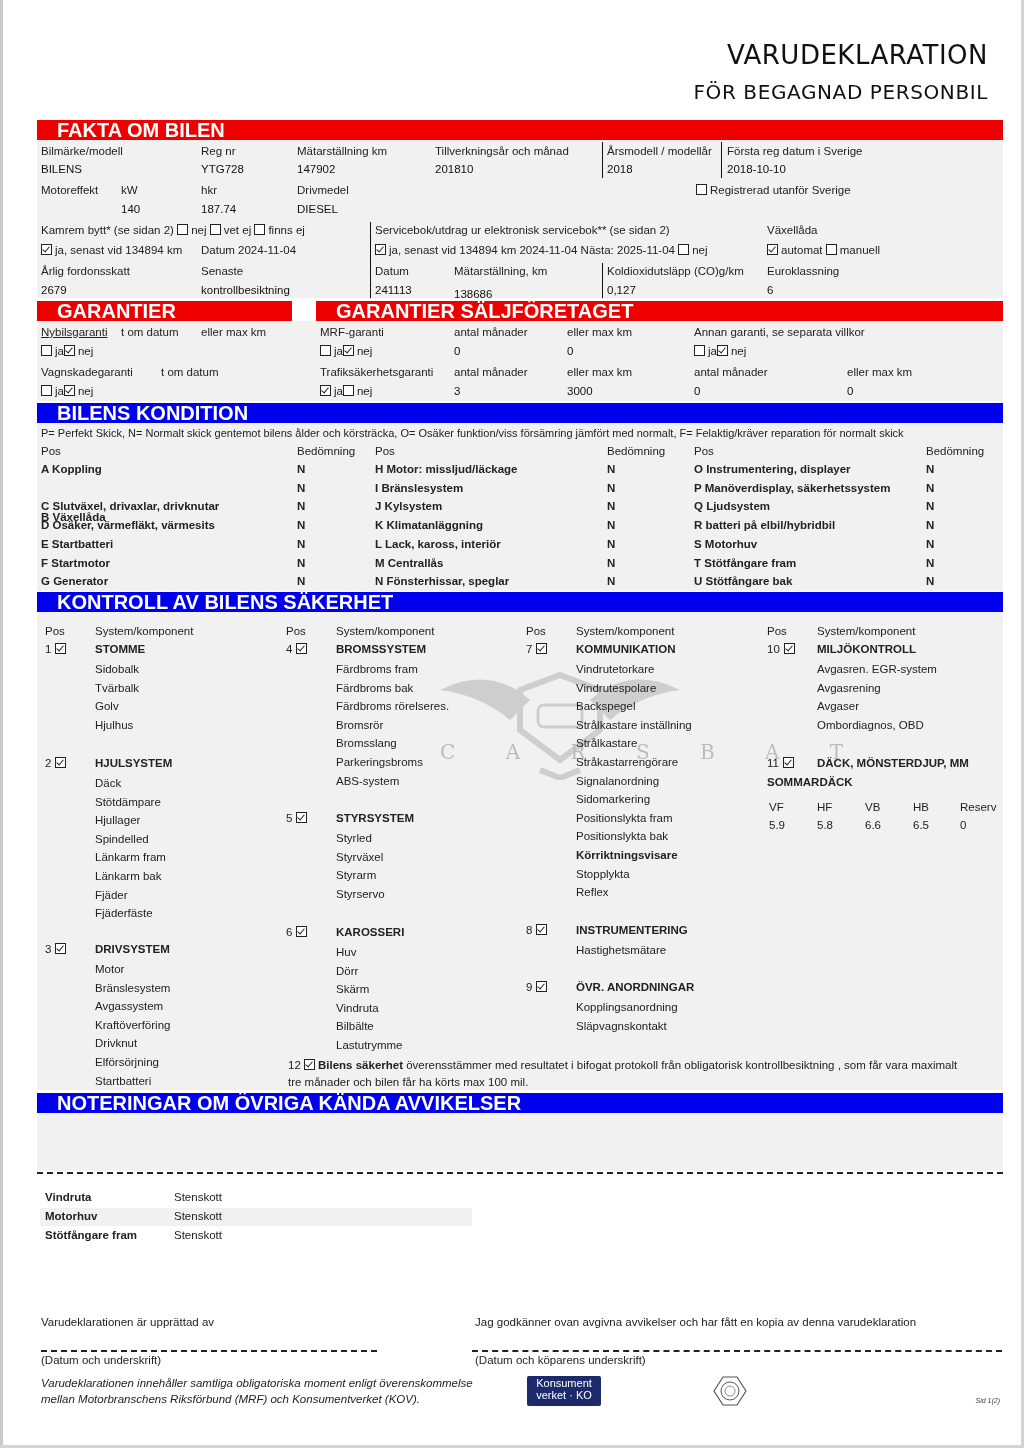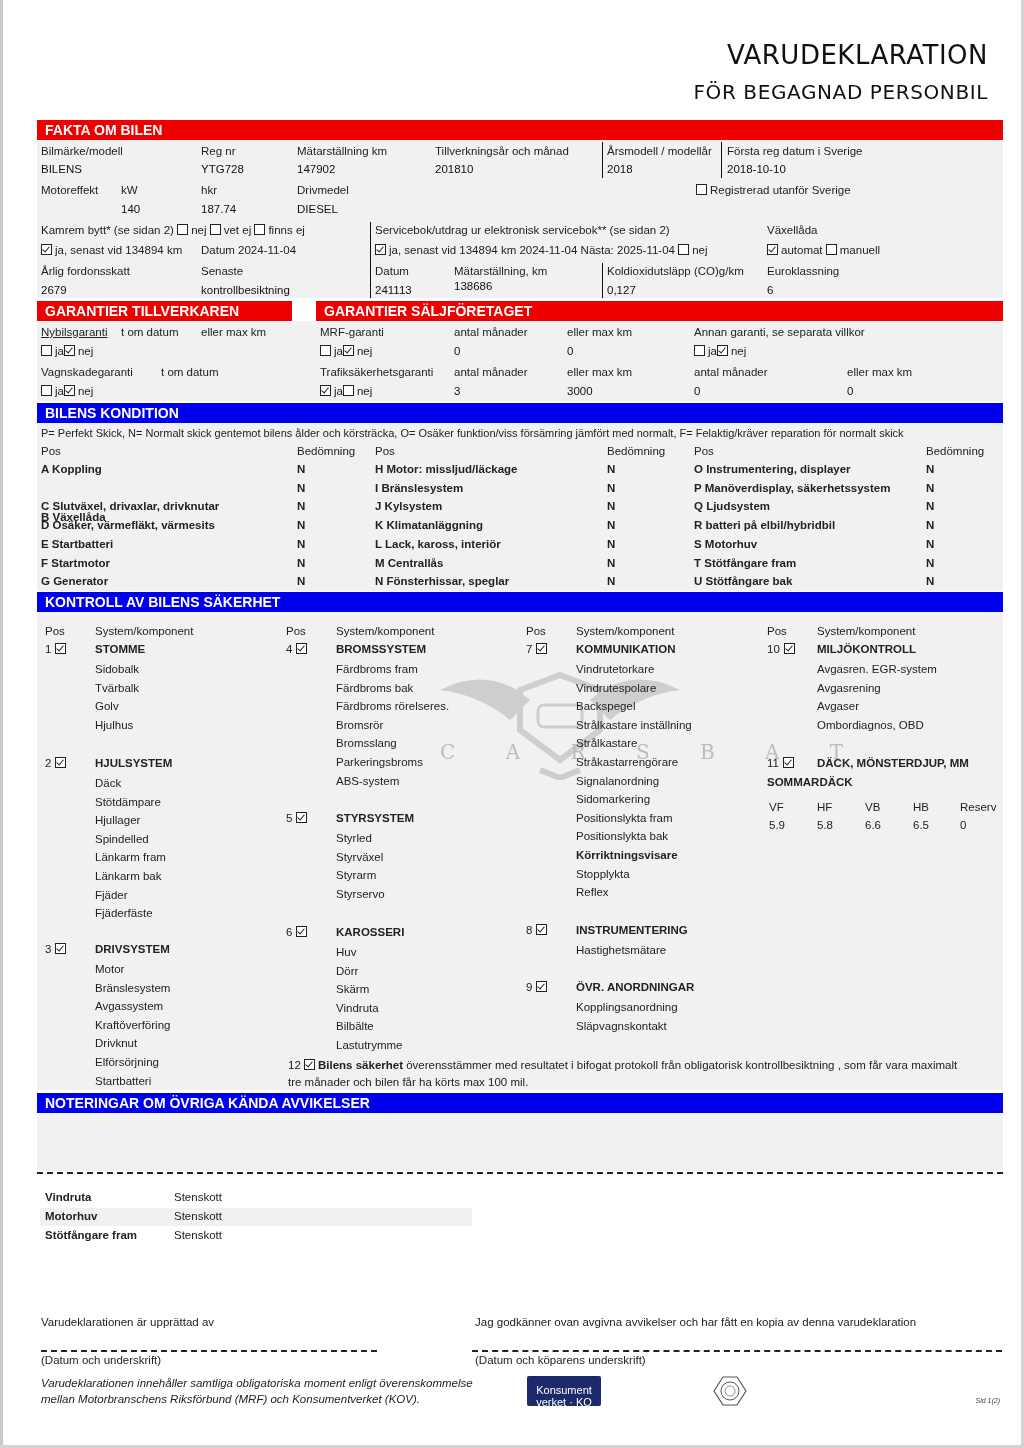--- a/index.html
+++ b/index.html
@@ -4,33 +4,33 @@
 <style>
   html, body { margin:0; padding:0; }
   body { width:1024px; height:1448px; background:#ffffff; position:relative; overflow:hidden;
          font-family:"Liberation Sans", sans-serif; color:#111; font-size:11.5px; }
   .frame-l { position:absolute; left:0; top:0; width:3px; height:1448px; background:#c9c9c9; }
   .frame-r { position:absolute; right:0; top:0; width:3px; height:1448px; background:#d4d4d4; }
   .frame-b { position:absolute; left:0; bottom:0; width:1024px; height:3px; background:#d4d4d4; }
   .abs { position:absolute; white-space:nowrap; }
   .title { right:36px; top:40px; font-size:26px; letter-spacing:0.5px; color:#111; font-family:"DejaVu Sans", sans-serif; }
   .subtitle { right:36px; top:80px; font-size:20px; letter-spacing:0.6px; color:#111; font-family:"DejaVu Sans", sans-serif; }
-  .hdr { position:absolute; height:29px; color:#fff; font-weight:bold; font-size:14px; line-height:20px; padding-left:8px; box-sizing:border-box; }
+  .hdr { position:absolute; height:29px; color:#fff; font-weight:bold; font-size:20px; line-height:20px; padding-left:20px; box-sizing:border-box; }
   .red { background:#ee0000; }
   .blue { background:#0000ee; }
   .panel { position:absolute; background:#f1f1f1; }
   .lbl { position:absolute; white-space:nowrap; font-size:11.5px; color:#222; }
   .val { position:absolute; white-space:nowrap; font-size:11.5px; color:#111; }
   .b { font-weight:bold; }
   .vline { position:absolute; width:1px; background:#111; }
   .cb { display:inline-block; width:9px; height:9px; border:1px solid #222; vertical-align:-1px; margin:0 3px 0 0; position:relative; background:#fff; }
   .cb.on::after { content:""; position:absolute; left:2px; top:0px; width:3px; height:6px; border-right:1.5px solid #222; border-bottom:1.5px solid #222; transform:rotate(40deg); }
   .dash { position:absolute; height:0; border-top:2px dashed #222; }
   .watermark { position:absolute; left:430px; top:660px; width:260px; height:120px; opacity:0.22; }
-  .logo-ko { position:absolute; left:527px; top:1376px; width:74px; height:30px; background:#1c2a6b; color:#fff; font-size:11px; line-height:12px; text-align:center; padding-top:8px; box-sizing:border-box; border-radius:2px; }
+  .logo-ko { position:absolute; left:527px; top:1376px; width:74px; height:30px; background:#1c2a6b; color:#fff; font-size:11px; line-height:12px; text-align:center; padding-top:1px; box-sizing:border-box; border-radius:2px; }
   .logo-mrf { position:absolute; left:713px; top:1376px; width:34px; height:30px; }
   .pageno { right:24px; top:1397px; font-size:7px; color:#444; font-style:italic; }
   .note-row { position:absolute; left:40px; width:432px; height:18px; }
   .note-row.alt { background:#f1f1f1; }
 </style>
 </head>
 <body>
 
 <div class="frame-l"></div>
 <div class="frame-r"></div>
@@ -75,21 +75,21 @@
 <div class="lbl" style="left:767px;top:224px;">Växellåda</div>
 <div class="lbl" style="left:767px;top:244px;"><span class="cb on"></span><span>automat</span> <span class="cb"></span><span>manuell</span></div>
 
 <div class="lbl" style="left:41px;top:265px;">Årlig fordonsskatt</div>
 <div class="val" style="left:41px;top:284px;">2679</div>
 <div class="lbl" style="left:201px;top:265px;">Senaste</div>
 <div class="val" style="left:201px;top:284px;">kontrollbesiktning</div>
 <div class="lbl" style="left:375px;top:265px;">Datum</div>
 <div class="val" style="left:375px;top:284px;">241113</div>
 <div class="lbl" style="left:454px;top:265px;">Mätarställning, km</div>
-<div class="val" style="left:454px;top:280px;text-align:right;">138686</div>
+<div class="val" style="left:454px;top:288px;text-align:right;">138686</div>
 <div class="vline" style="left:602px;top:263px;height:35px;"></div>
 <div class="lbl" style="left:607px;top:265px;">Koldioxidutsläpp (CO)g/km</div>
 <div class="val" style="left:607px;top:284px;">0,127</div>
 <div class="lbl" style="left:767px;top:265px;">Euroklassning</div>
 <div class="val" style="left:767px;top:284px;">6</div>
 
 <div class="hdr red" style="left:37px;top:301px;width:255px;">GARANTIER TILLVERKAREN</div>
 <div class="hdr red" style="left:316px;top:301px;width:687px;">GARANTIER SÄLJFÖRETAGET</div>
 <div class="panel" style="left:37px;top:321px;width:966px;height:80px;"></div>
 

